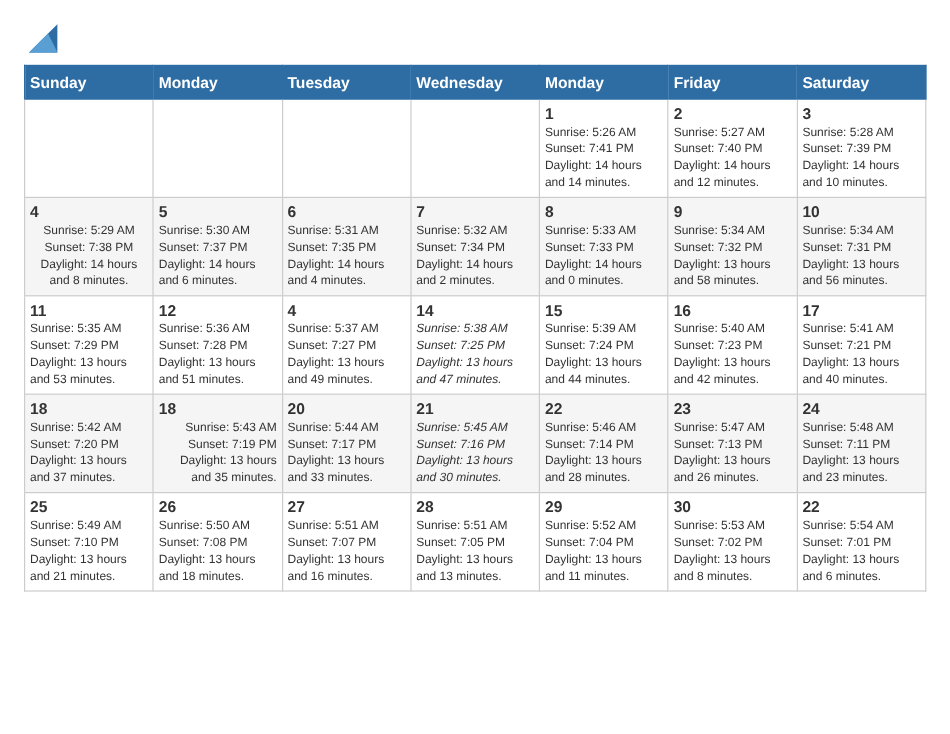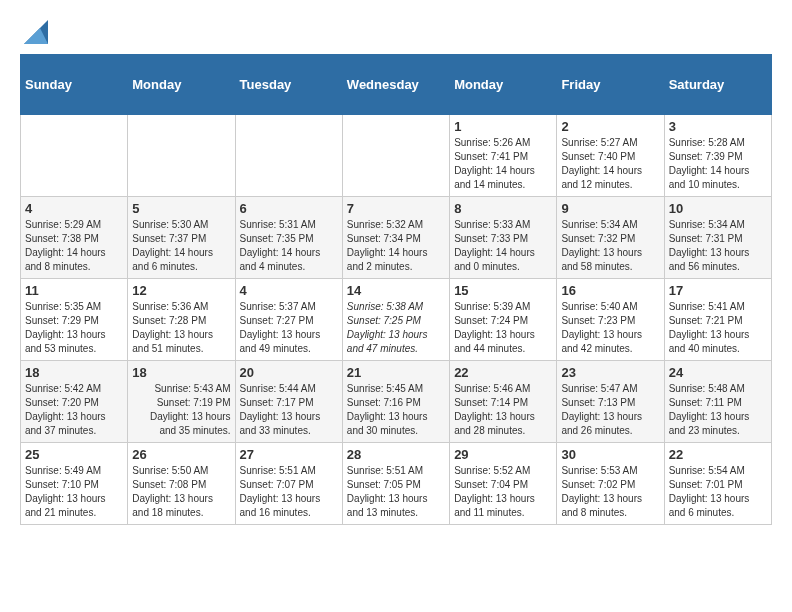--- a/index.html
+++ b/index.html
@@ -53,21 +53,21 @@
       color: #555;
     }
     table {
       width: 100%;
       border-collapse: collapse;
       font-size: 11px;
     }
     thead tr th {
       background: #2e6da4;
       color: #fff;
-      padding: 22px 4px;
+      padding: 6px 4px;
       text-align: left;
       font-size: 13px;
       font-weight: bold;
       border: 1px solid #2e6da4;
     }
     tbody tr td {
       border: 1px solid #ccc;
       vertical-align: top;
       padding: 4px;
       width: calc(100% / 7);
@@ -149,21 +149,21 @@
           <span class="day-number">3</span>
           <div class="day-info" style="white-space: pre-line;">Sunrise: 5:28 AM
 Sunset: 7:39 PM
 Daylight: 14 hours
 and 10 minutes.</div>
         </td>
       </tr>
       <tr>
         <td>
           <span class="day-number">4</span>
-          <div class="day-info" style="white-space: pre-line;">Sunrise: 5:29 AM
+          <div class="day-info" style="white-space: pre-line; text-align: center;">Sunrise: 5:29 AM
 Sunset: 7:38 PM
 Daylight: 14 hours
 and 8 minutes.</div>
         </td>
         <td>
           <span class="day-number">5</span>
           <div class="day-info" style="white-space: pre-line;">Sunrise: 5:30 AM
 Sunset: 7:37 PM
 Daylight: 14 hours
 and 6 minutes.</div>
@@ -272,21 +272,21 @@
         </td>
         <td>
           <span class="day-number">20</span>
           <div class="day-info" style="white-space: pre-line;">Sunrise: 5:44 AM
 Sunset: 7:17 PM
 Daylight: 13 hours
 and 33 minutes.</div>
         </td>
         <td>
           <span class="day-number">21</span>
-          <div class="day-info" style="white-space: pre-line;">Sunrise: 5:45 AM
+          <div class="day-info" style="white-space: pre-line; font-style: italic;">Sunrise: 5:45 AM
 Sunset: 7:16 PM
 Daylight: 13 hours
 and 30 minutes.</div>
         </td>
         <td>
           <span class="day-number">22</span>
           <div class="day-info" style="white-space: pre-line;">Sunrise: 5:46 AM
 Sunset: 7:14 PM
 Daylight: 13 hours
 and 28 minutes.</div>

